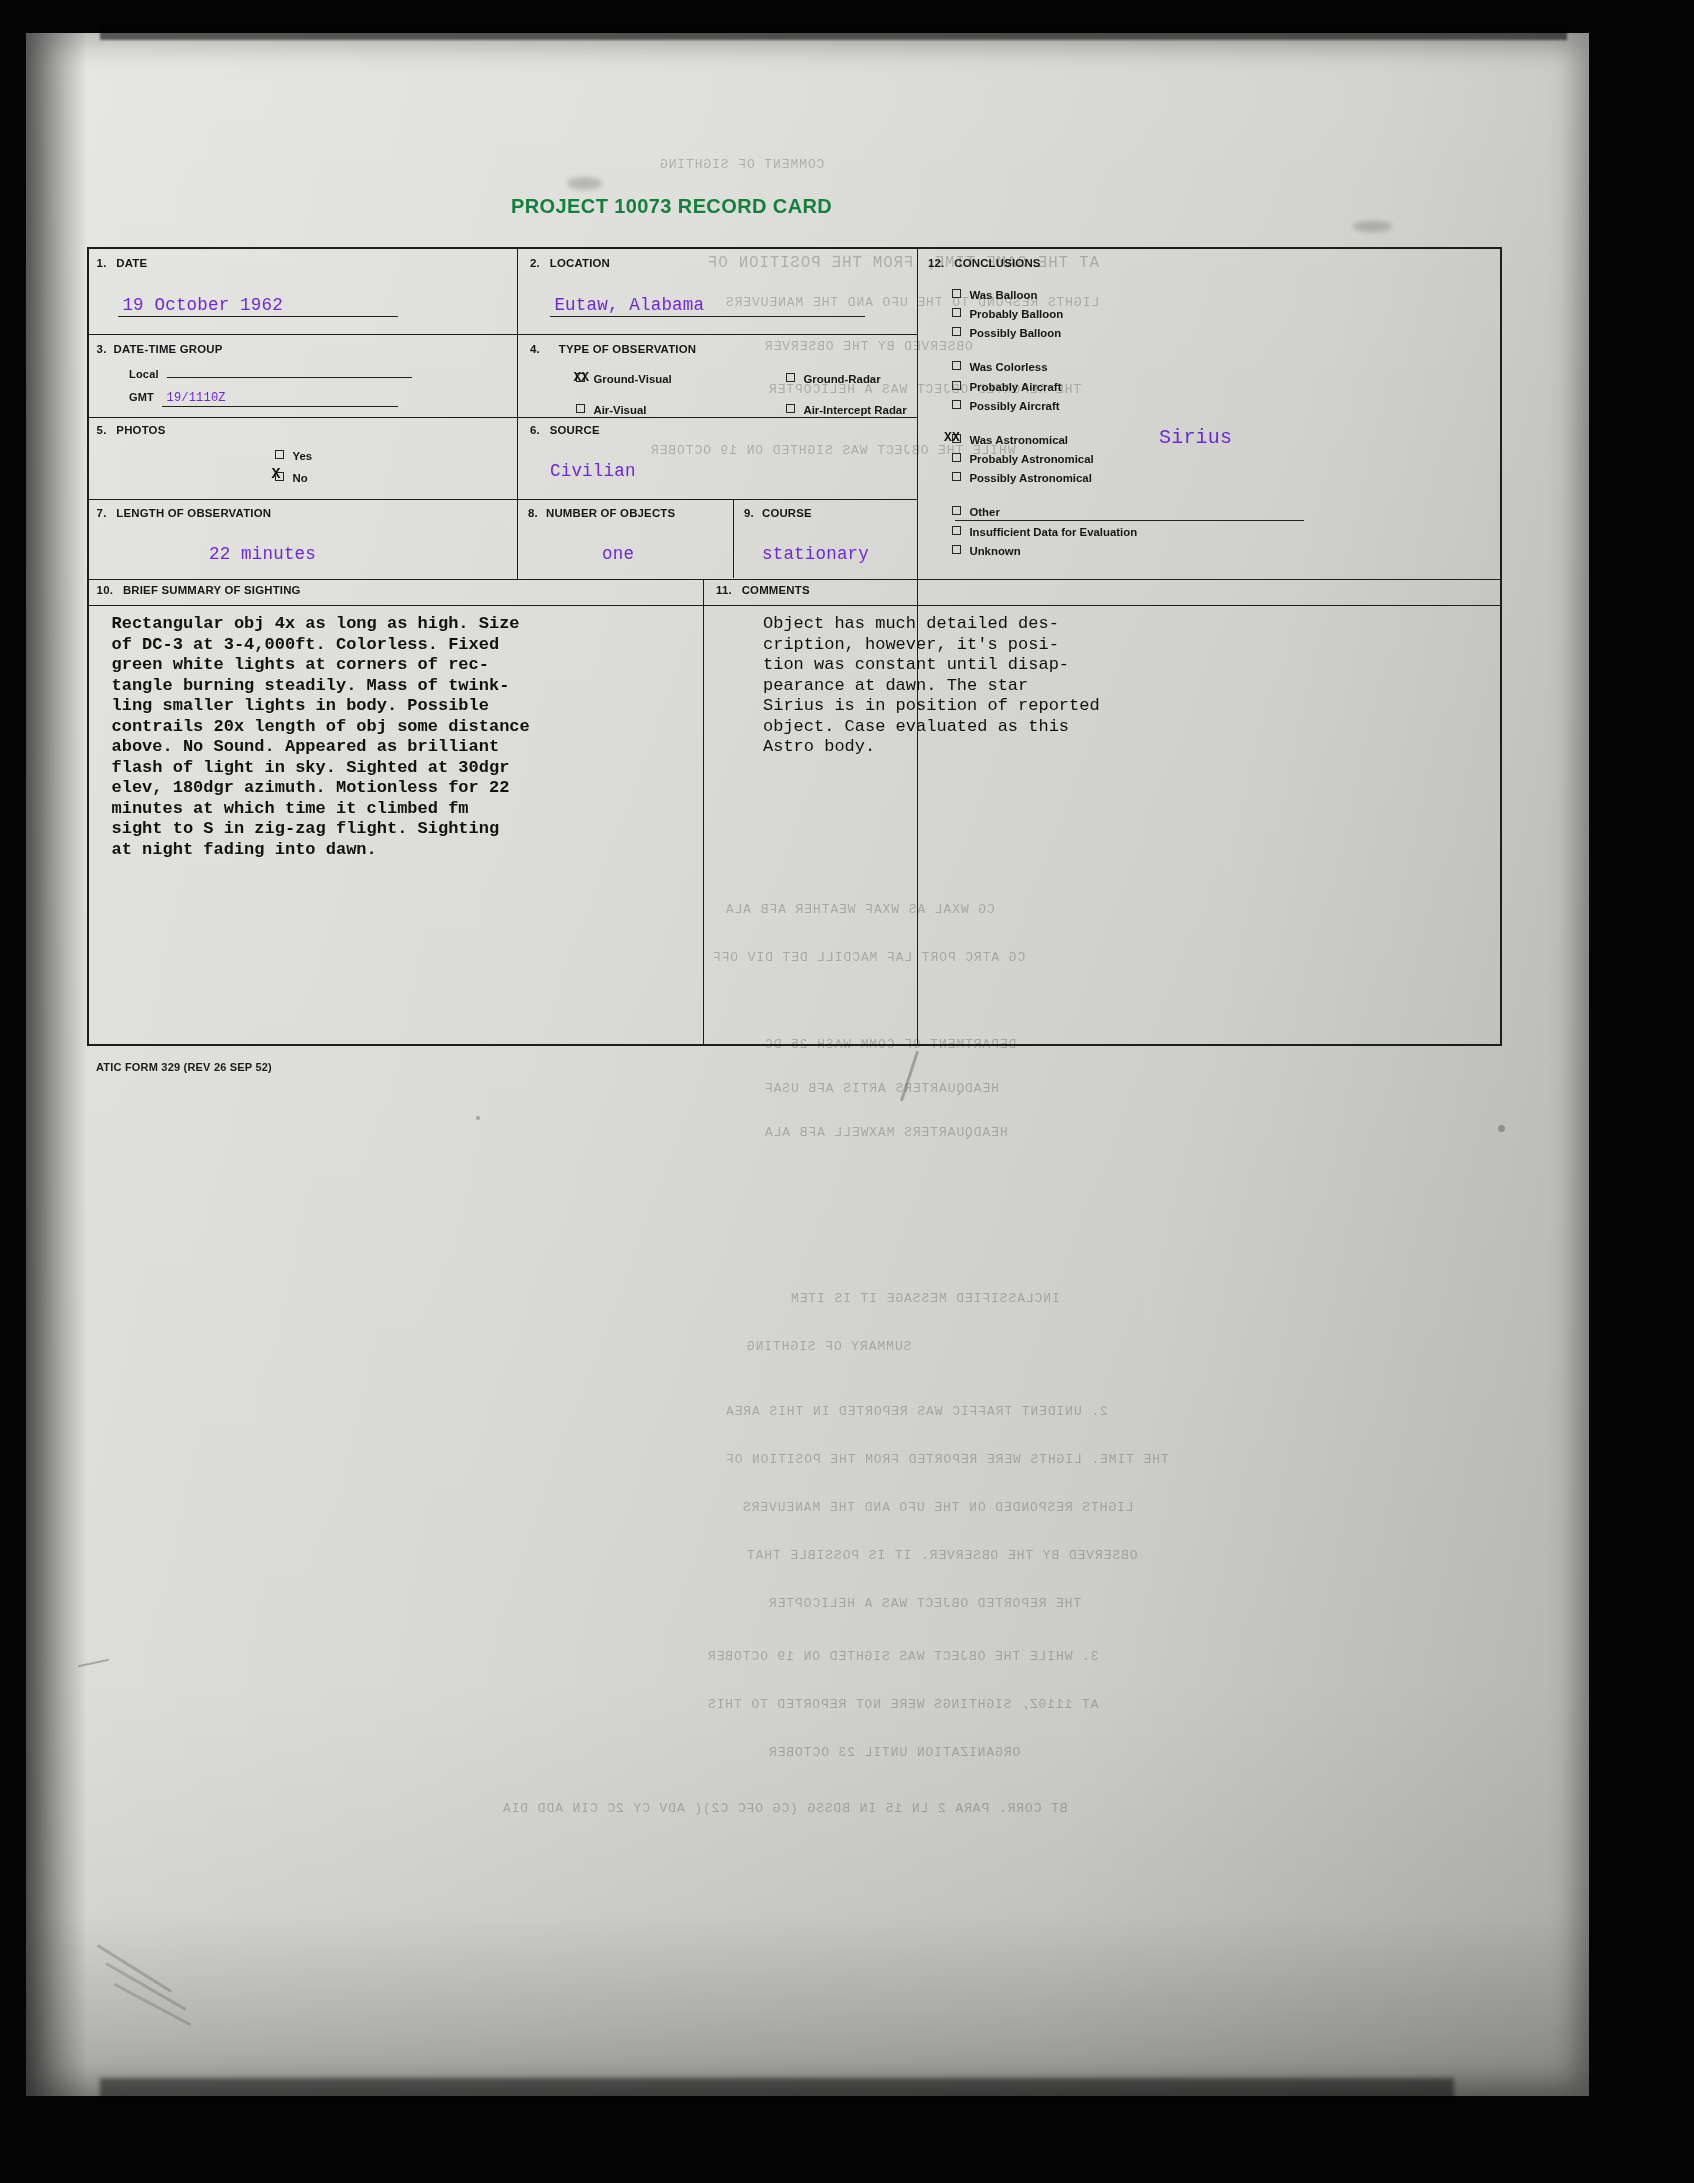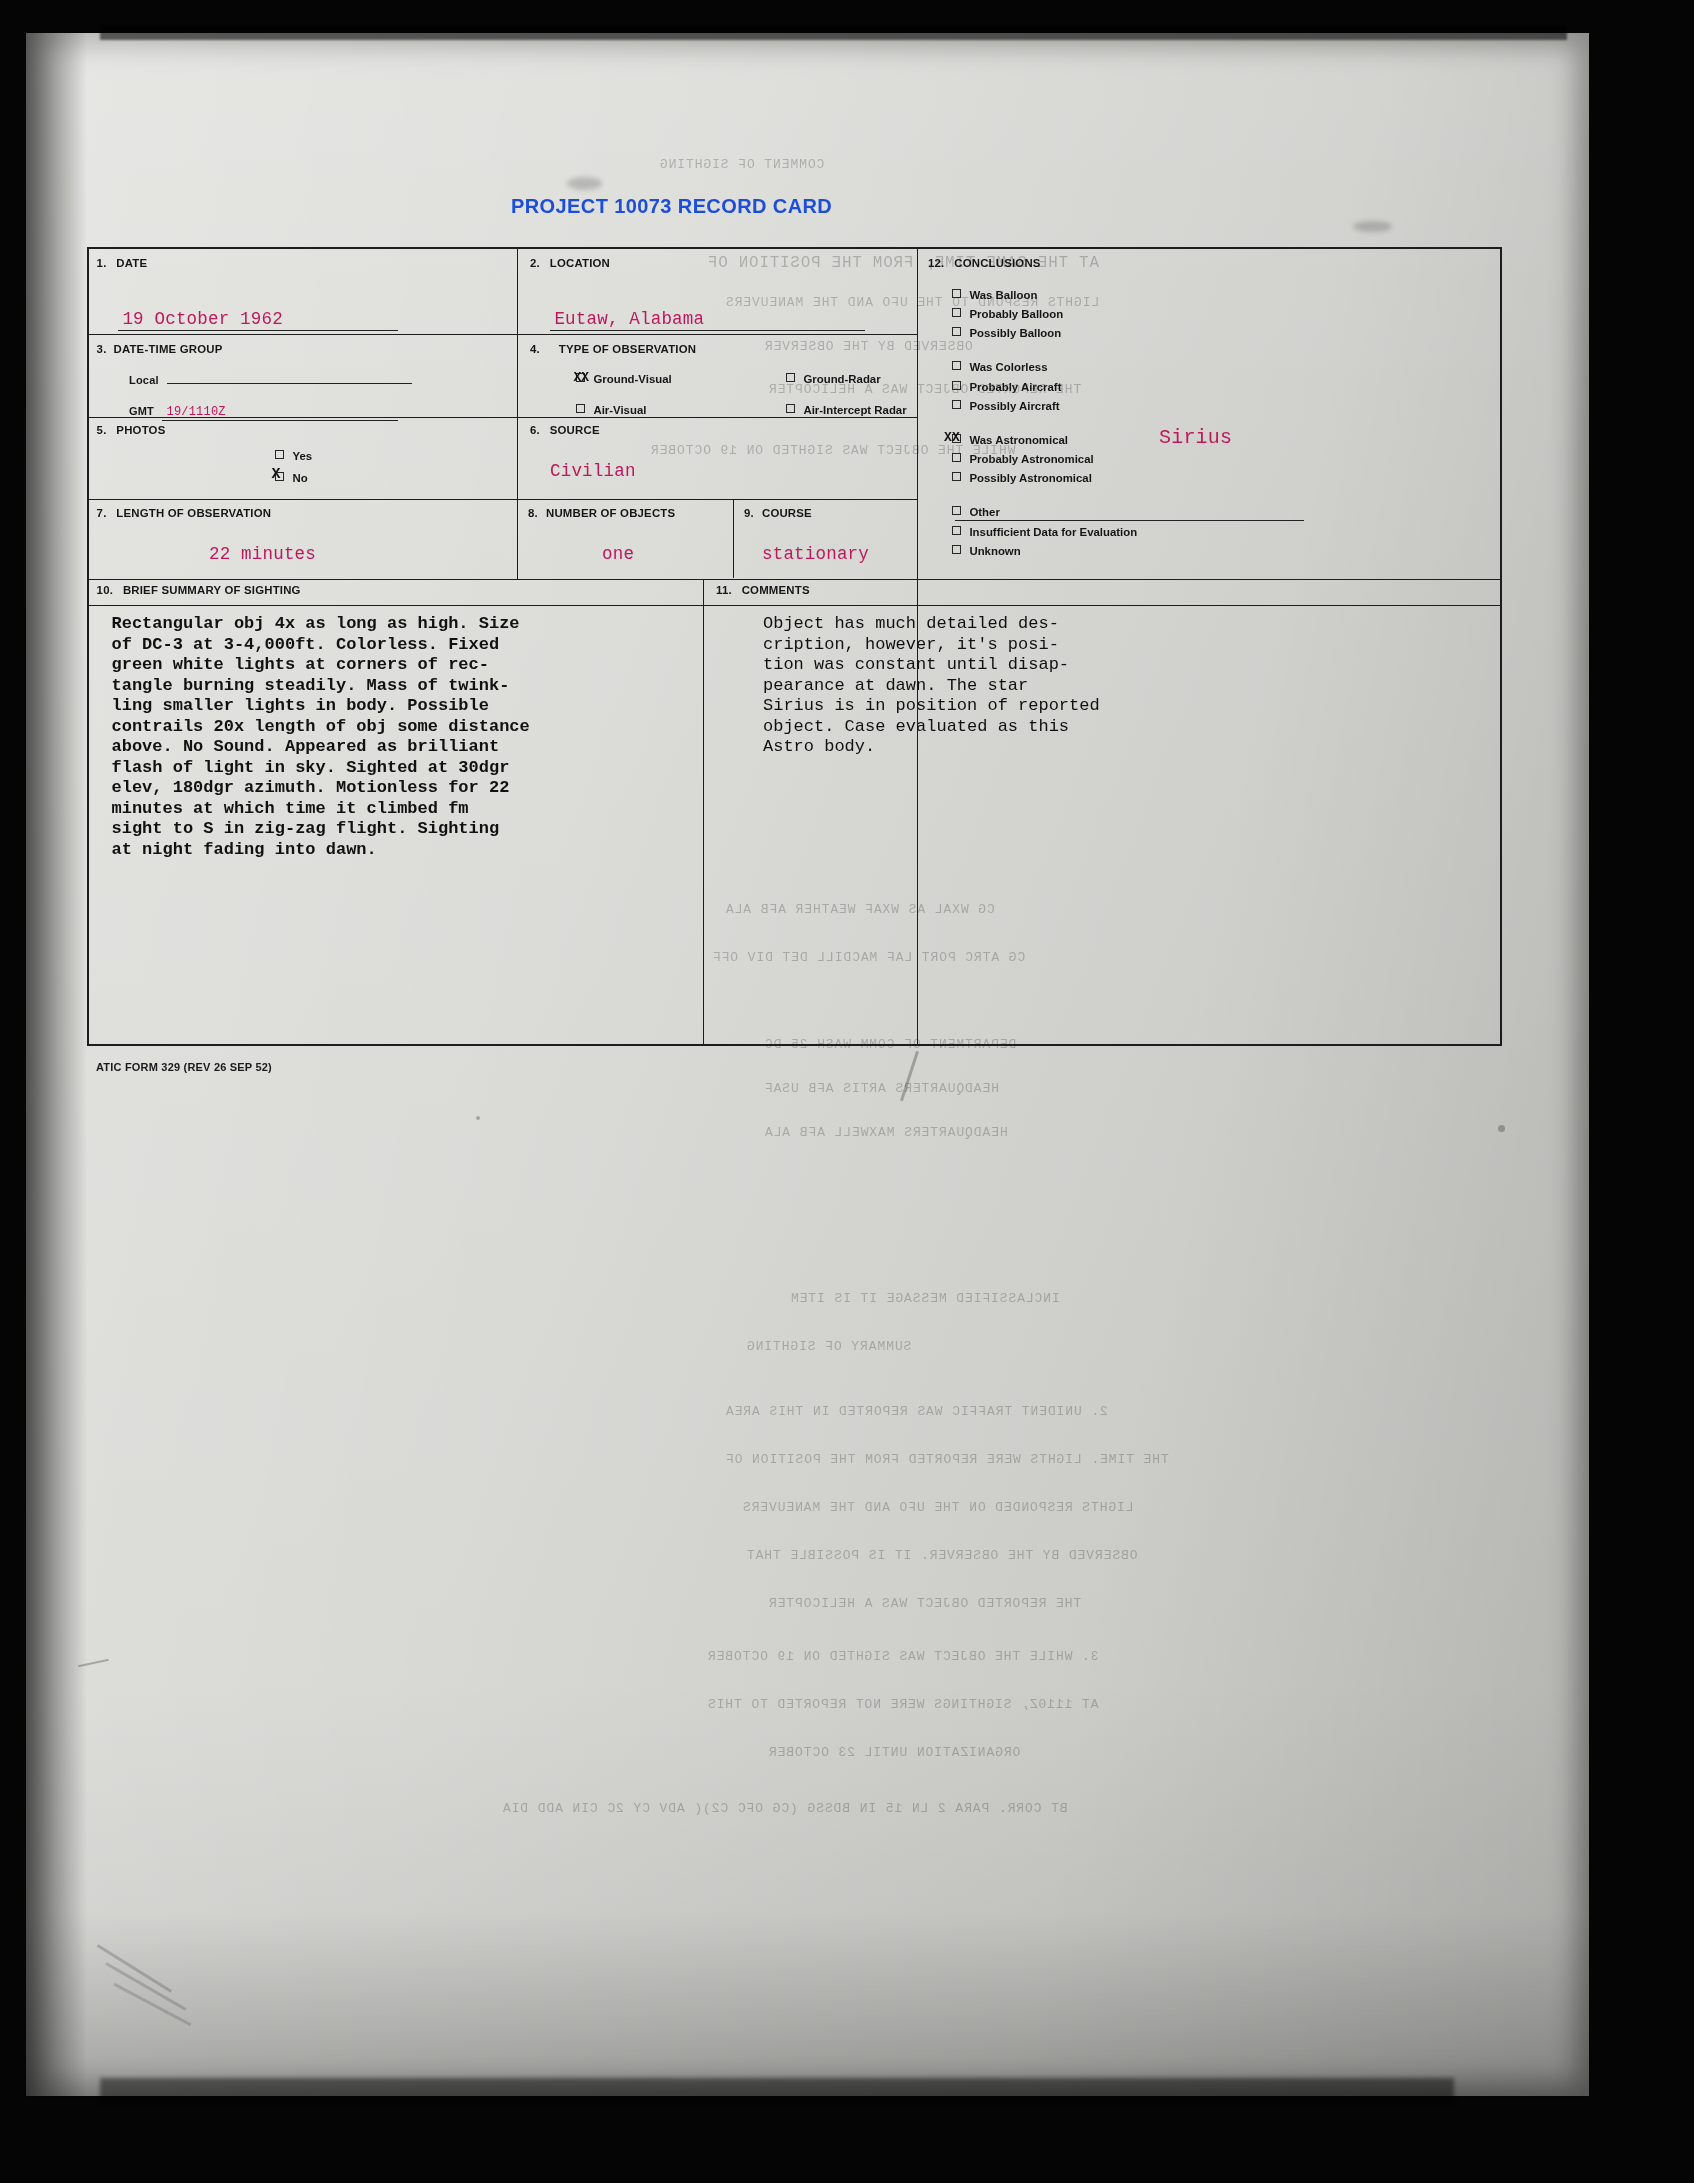--- a/index.html
+++ b/index.html
@@ -84,40 +84,39 @@
     width: 1187px;
     height: 799px;
   }
   #form-title {
     position: absolute;
     left: 485px;
     top: 162px;
     font-size: 20px;
     font-weight: bold;
     letter-spacing: 0.4px;
-    color: #1d4ed8;
+    color: #15803d;
     font-family: "Liberation Sans", sans-serif;
   }
   .cell {
     position: absolute;
     box-sizing: border-box;
   }
   .lbl {
     font-size: 11.4px;
     font-weight: bold;
     color: #161616;
     letter-spacing: 0.2px;
     font-family: "Liberation Sans", sans-serif;
   }
   .val {
     font-family: "Liberation Mono", monospace;
     font-size: 17.5px;
-    color: #be185d;
+    color: #6d28d9;
     letter-spacing: 0.2px;
-    margin-top: 14px;
   }
   .val-u {
     border-bottom: 1.3px solid #222;
     padding: 0 4.4px 0.9px 4.4px;
     display: inline-block;
   }
   .opt {
     font-size: 11.4px;
     font-weight: bold;
     color: #161616;

